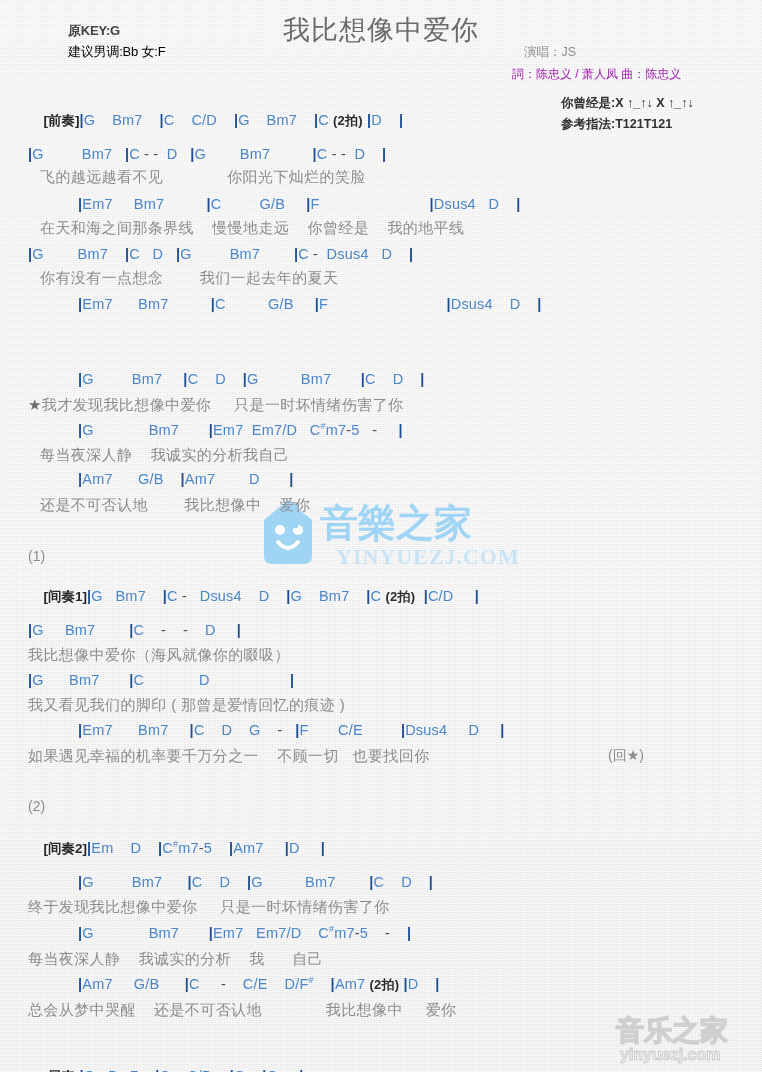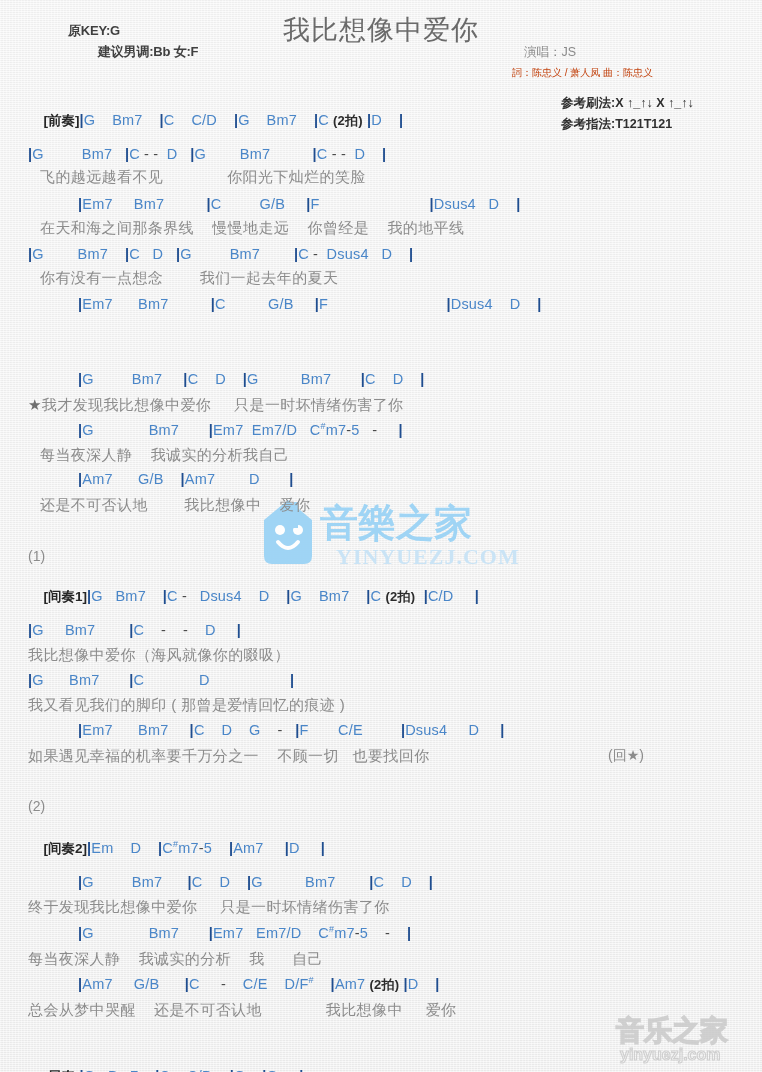--- a/index.html
+++ b/index.html
@@ -23,36 +23,36 @@
   .sheet{position:absolute;inset:0;z-index:2;}
 
   
   .hdr-key{
     position:absolute;left:68px;top:22px;
     font-size:13px;font-weight:bold;color:#3f3f3f;
     letter-spacing:-.2px;white-space:nowrap;
   }
   .hdr-key2{
     position:absolute;left:68px;top:43px;
-    font-size:13px;font-weight:bold;color:#404040;
-    letter-spacing:-.2px;white-space:nowrap;margin-left:30px;
+    font-size:13px;font-weight:normal;color:#000000;
+    letter-spacing:-.2px;white-space:nowrap;
   }
   .song-title{
     position:absolute;left:0;right:0;top:12px;
     text-align:center;
     font-size:27px;color:#6a6a6a;font-weight:normal;
     letter-spacing:1px;
   }
   .hdr-singer{
     position:absolute;left:524px;top:44px;
     font-size:12.5px;color:#8a8a8a;white-space:nowrap;
   }
   .hdr-credit{
     position:absolute;left:512px;top:66px;
-    font-size:10px;color:#c2410c;white-space:nowrap;
+    font-size:12px;color:#a21caf;white-space:nowrap;
   }
   .hdr-strum{
     position:absolute;left:561px;top:95px;
     font-size:12.5px;font-weight:bold;color:#2f2f2f;white-space:nowrap;
   }
   .hdr-finger{
     position:absolute;left:561px;top:116px;
     font-size:12.5px;font-weight:bold;color:#2f2f2f;white-space:nowrap;
   }
 
@@ -118,21 +118,21 @@
   </svg>
 </div>
 
 <div class="sheet">
 
   <div class="hdr-key">原KEY:G</div>
   <div class="hdr-key2">建议男调:Bb 女:F</div>
   <div class="song-title">我比想像中爱你</div>
   <div class="hdr-singer">演唱：JS</div>
   <div class="hdr-credit">詞：陈忠义 / 萧人凤   曲：陈忠义</div>
-  <div class="hdr-strum"><span>参考刷法:</span><span>X ↑_↑↓ X ↑_↑↓</span></div>
+  <div class="hdr-strum"><span>你曾经是:</span><span>X ↑_↑↓ X ↑_↑↓</span></div>
   <div class="hdr-finger"><span>参考指法:</span><span>T121T121</span></div>
 
   <div class="row" style="left:28px;top:96px;">
     <span class="tag">[前奏]</span><span class="chordrow"><span class="bar">|</span>G&nbsp;&nbsp;&nbsp;&nbsp;Bm7&nbsp;&nbsp;&nbsp;&nbsp;<span class="bar">|</span>C&nbsp;&nbsp;&nbsp;&nbsp;C/D&nbsp;&nbsp;&nbsp;&nbsp;<span class="bar">|</span>G&nbsp;&nbsp;&nbsp;&nbsp;Bm7&nbsp;&nbsp;&nbsp;&nbsp;<span class="bar">|</span>C&nbsp;<span class="beat">(2拍)</span>&nbsp;<span class="bar">|</span>D&nbsp;&nbsp;&nbsp;&nbsp;<span class="bar">|</span></span>
   </div>
 
   <div class="row chordrow" style="left:28px;top:146px;"><span class="bar">|</span>G&nbsp;&nbsp;&nbsp;&nbsp;&nbsp;&nbsp;&nbsp;&nbsp;&nbsp;Bm7&nbsp;&nbsp;&nbsp;<span class="bar">|</span>C&nbsp;<span class="dash">-</span>&nbsp;<span class="dash">-</span>&nbsp;&nbsp;D&nbsp;&nbsp;&nbsp;<span class="bar">|</span>G&nbsp;&nbsp;&nbsp;&nbsp;&nbsp;&nbsp;&nbsp;&nbsp;Bm7&nbsp;&nbsp;&nbsp;&nbsp;&nbsp;&nbsp;&nbsp;&nbsp;&nbsp;&nbsp;<span class="bar">|</span>C&nbsp;<span class="dash">-</span>&nbsp;<span class="dash">-</span>&nbsp;&nbsp;D&nbsp;&nbsp;&nbsp;&nbsp;<span class="bar">|</span></div>
   <div class="row lyricrow" style="left:40px;top:168px;">飞的越远越看不见&nbsp;&nbsp;&nbsp;&nbsp;&nbsp;&nbsp;&nbsp;&nbsp;&nbsp;&nbsp;&nbsp;&nbsp;&nbsp;&nbsp;你阳光下灿烂的笑脸</div>
 
   <div class="row chordrow" style="left:78px;top:196px;"><span class="bar">|</span>Em7&nbsp;&nbsp;&nbsp;&nbsp;&nbsp;Bm7&nbsp;&nbsp;&nbsp;&nbsp;&nbsp;&nbsp;&nbsp;&nbsp;&nbsp;&nbsp;<span class="bar">|</span>C&nbsp;&nbsp;&nbsp;&nbsp;&nbsp;&nbsp;&nbsp;&nbsp;&nbsp;G/B&nbsp;&nbsp;&nbsp;&nbsp;&nbsp;<span class="bar">|</span>F&nbsp;&nbsp;&nbsp;&nbsp;&nbsp;&nbsp;&nbsp;&nbsp;&nbsp;&nbsp;&nbsp;&nbsp;&nbsp;&nbsp;&nbsp;&nbsp;&nbsp;&nbsp;&nbsp;&nbsp;&nbsp;&nbsp;&nbsp;&nbsp;&nbsp;&nbsp;<span class="bar">|</span>Dsus4&nbsp;&nbsp;&nbsp;D&nbsp;&nbsp;&nbsp;&nbsp;<span class="bar">|</span></div>

